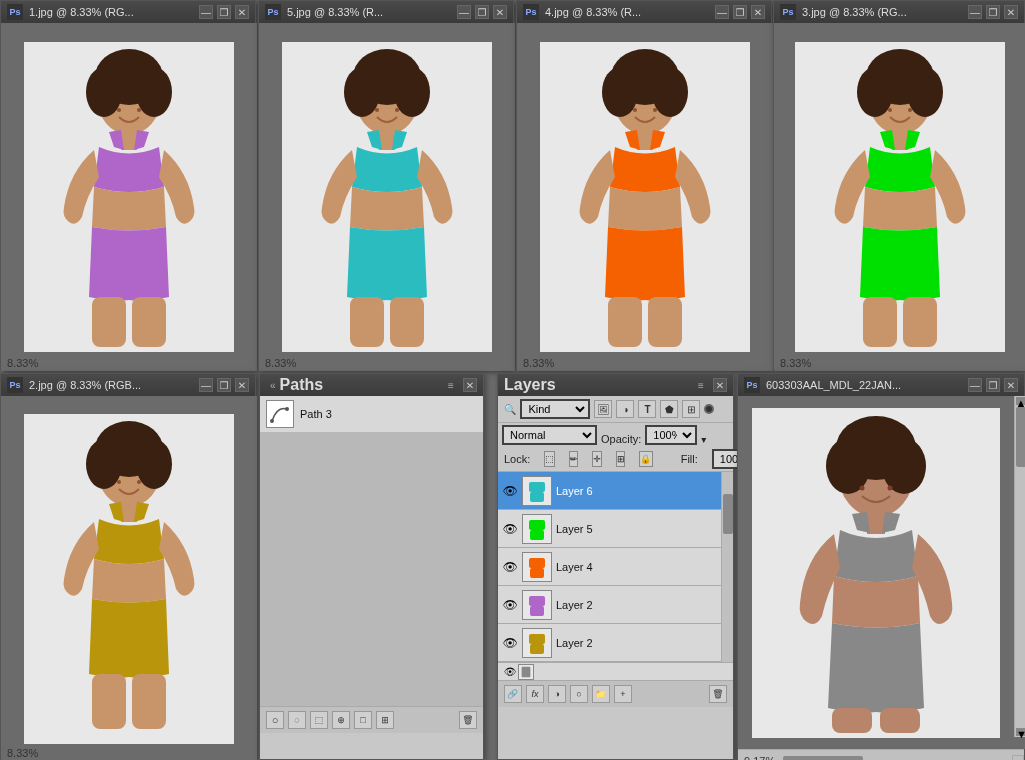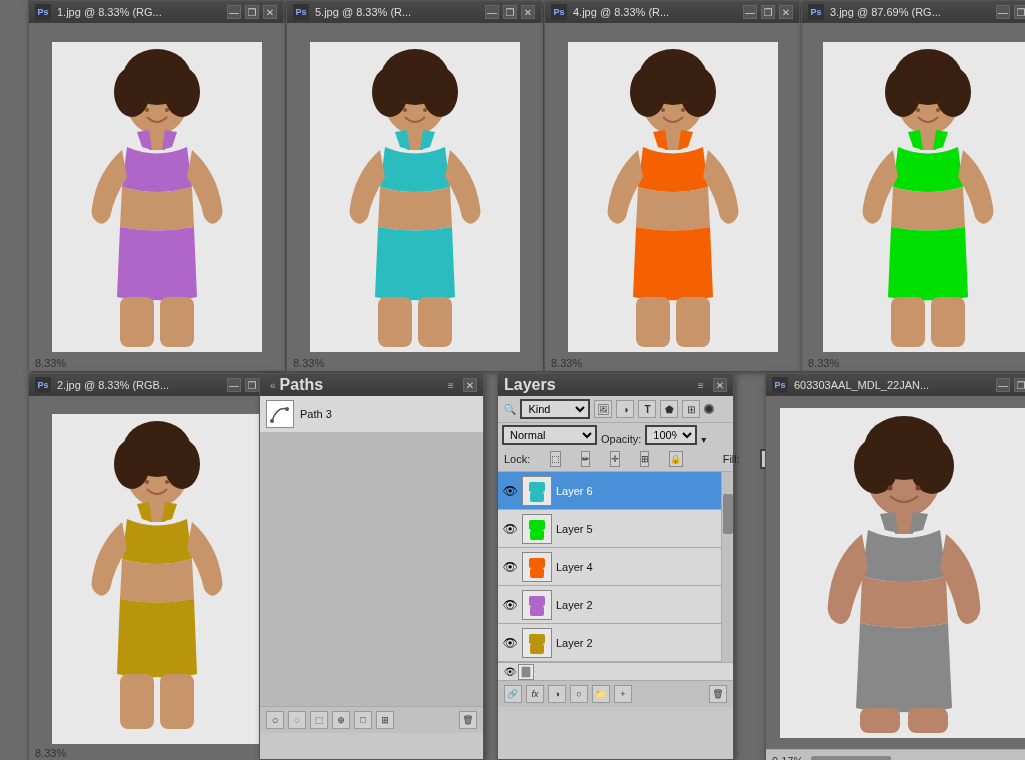--- a/index.html
+++ b/index.html
@@ -12,21 +12,20 @@
       overflow: hidden;
       position: relative;
     }
 
     
     .ps-window {
       position: absolute;
       background: #c8c8c8;
       border: 1px solid #555;
       box-shadow: 2px 2px 6px rgba(0,0,0,0.5);
-      margin-left: 28px;
     }
 
     .window-titlebar {
       height: 22px;
       background: linear-gradient(to bottom, #4a4a4a, #3a3a3a);
       display: flex;
       align-items: center;
       padding: 0 6px;
       color: #ccc;
       font-size: 11px;
@@ -126,21 +125,21 @@
       border: 2px solid #404040;
       font-size: 11px;
       height: 20px;
       padding: 0 2px;
       cursor: pointer;
     }
 
     .layer-lock-row {
       display: flex;
       align-items: center;
-      gap: 20px;
+      gap: 14px;
       padding: 2px 6px;
       font-size: 11px;
       color: #222;
       background: #c8c8c8;
       border-bottom: 1px solid #aaa;
     }
 
     .lock-icon-btn {
       width: 16px;
       height: 16px;
@@ -398,21 +397,21 @@
         <circle cx="115" cy="68" r="2" fill="#8a5030"></circle>
       </svg>
     </div>
     <span class="zoom-label" style="position:absolute;bottom:2px;left:6px;">8.33%</span>
   </div>
 </div>
 
 <div class="ps-window" style="top:0; left:773px; width:252px; height:370px;">
   <div class="window-titlebar">
     <span style="width:16px;height:16px;background:#333;display:inline-flex;align-items:center;justify-content:center;color:#88aaff;font-size:9px;font-weight:bold;margin-right:2px;">Ps</span>
-    <span class="title-text">3.jpg @ 87.69% (RG...</span>
+    <span class="title-text">3.jpg @ 8.33% (RG...</span>
     <div class="window-btn">—</div>
     <div class="window-btn">❐</div>
     <div class="window-btn">✕</div>
   </div>
   <div class="window-content" style="width:252px;height:348px;background:#6b6b6b;display:flex;align-items:center;justify-content:center;position:relative;">
     <div style="width:210px;height:310px;background:#e8e8e8;">
       <svg viewBox="0 0 210 310" width="210" height="310">
         <rect width="210" height="310" fill="#e8e8e8"></rect>
         <ellipse cx="105" cy="55" rx="32" ry="38" fill="#c8956a"></ellipse>
         <ellipse cx="105" cy="35" rx="34" ry="28" fill="#3a2010"></ellipse>

